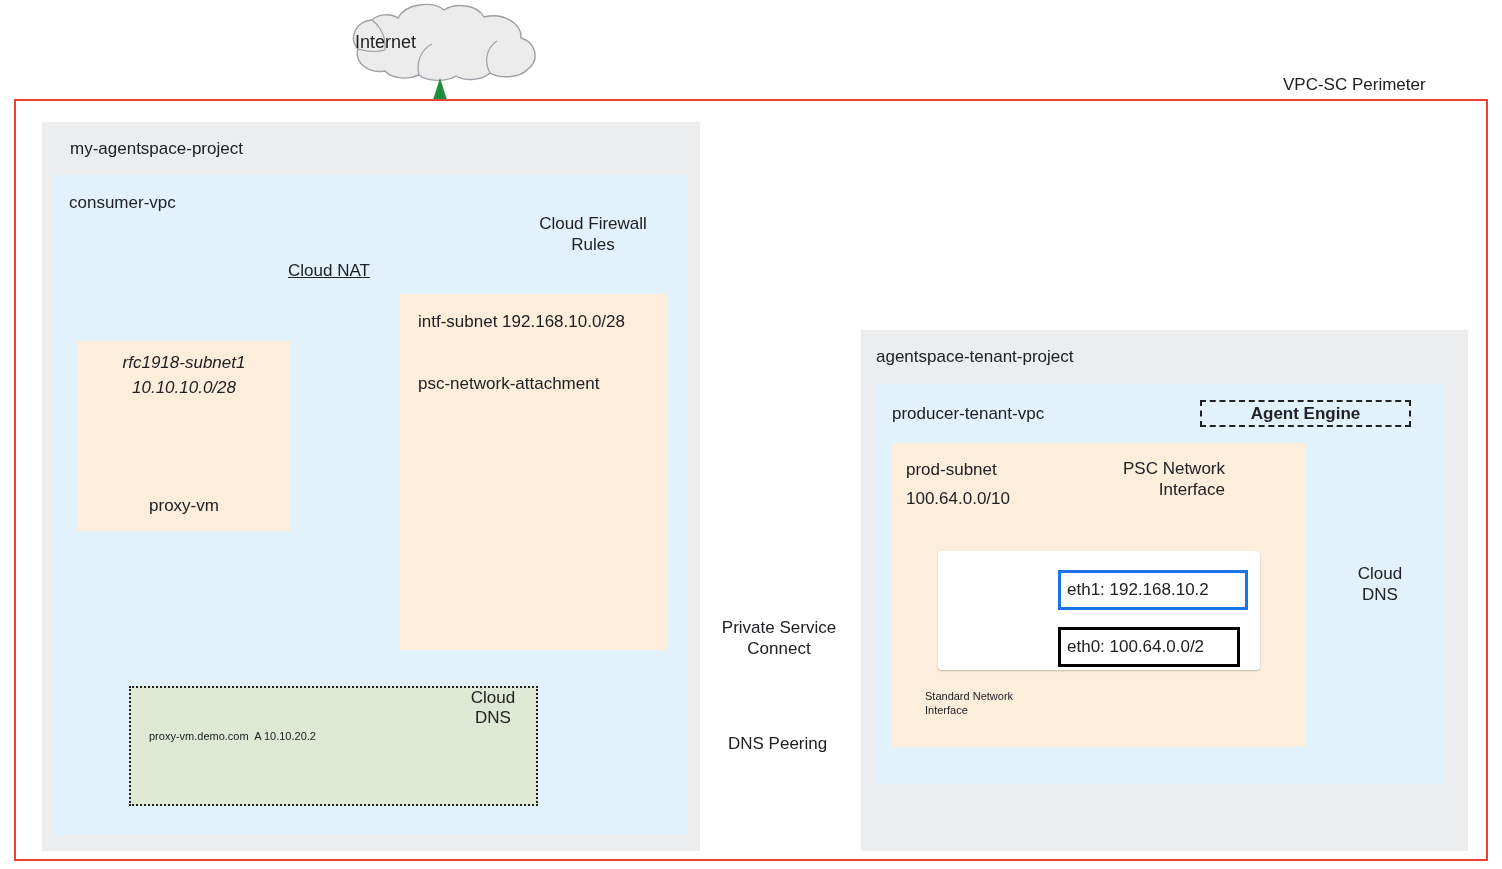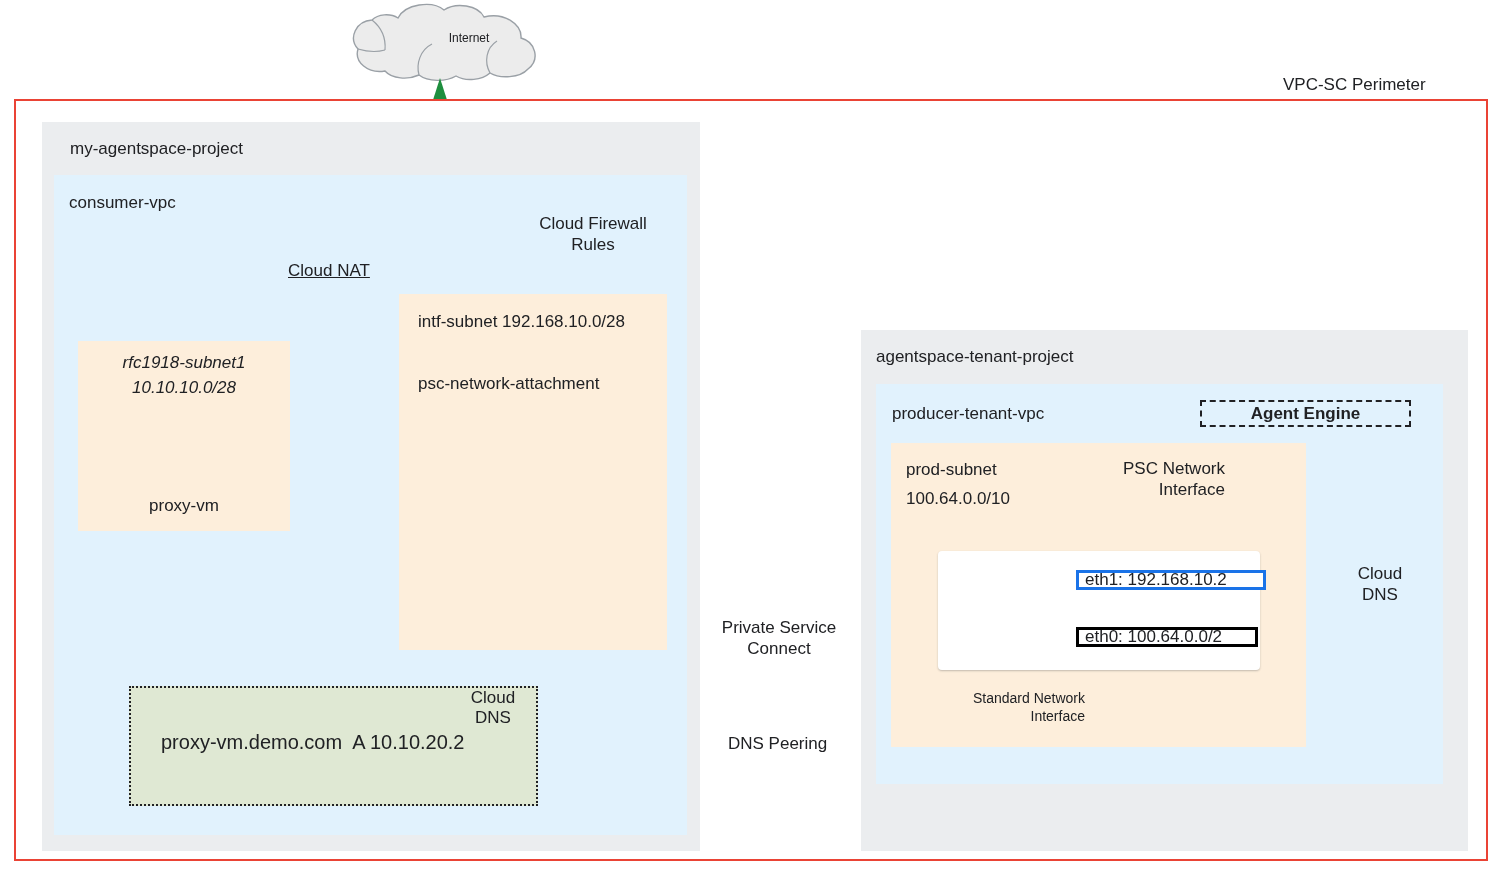--- a/index.html
+++ b/index.html
@@ -25,46 +25,46 @@
 
   #subnet-rfc1918{left:78px;top:341px;width:212px;height:190px;}
   #subnet-intf{left:399px;top:294px;width:268px;height:356px;}
   #subnet-prod{left:891px;top:443px;width:415px;height:304px;}
 
   .box-title{position:absolute;font-size:17px;}
 
   
   #dns-zone{left:129px;top:686px;width:409px;height:120px;
             background:#dfe8d3;border:2px dotted #202124;box-sizing:border-box;}
-  #dns-zone-text{left:149px;top:730px;font-size:20px;margin-left:12px;}
+  #dns-zone-text{left:149px;top:730px;font-size:11px;}
   #dns-zone-icon-label{left:463px;top:688px;width:60px;text-align:center;font-size:17px;line-height:1.2;}
 
   
   #agent-engine{left:1200px;top:400px;width:211px;height:27px;
                 border:2px dashed #202124;box-sizing:border-box;
                 display:flex;align-items:center;justify-content:center;
                 font-size:17px;background:transparent;font-weight:bold;}
 
   
   #vm-card{left:938px;top:551px;width:322px;height:119px;background:#ffffff;
            border-radius:4px;box-shadow:0 1px 2px rgba(60,64,67,.3);}
-  .nic{position:absolute;height:20px;box-sizing:border-box;display:flex;align-items:center;
-       padding-left:6px;font-size:17px;background:#ffffff;margin-left:18px;}
+  .nic{position:absolute;height:40px;box-sizing:border-box;display:flex;align-items:center;
+       padding-left:6px;font-size:17px;background:#ffffff;}
   #nic-eth1{left:1058px;top:570px;width:190px;border:3px solid #1a73e8;}
   #nic-eth0{left:1058px;top:627px;width:182px;border:3px solid #000000;}
 
   
   #cloud-nat-label{left:288px;top:260px;width:102px;text-align:left;font-size:17px;text-decoration:underline;}
   #firewall-label{left:523px;top:213px;width:140px;font-size:17px;line-height:1.25;}
   #psc-label{left:700px;top:617px;width:158px;text-align:center;font-size:17px;line-height:1.25;}
   #dns-peering-label{left:728px;top:733px;font-size:17px;}
   #cloud-dns-right-label{left:1345px;top:563px;width:70px;text-align:center;font-size:17px;line-height:1.25;}
   #psc-nic-label{left:1085px;top:458px;width:140px;text-align:right;font-size:17px;line-height:1.25;}
-  #std-nic-label{left:925px;top:690px;width:160px;text-align:right;font-size:14px;line-height:1.25;}
-  #internet-label{left:355px;top:31px;width:180px;text-align:center;font-size:12px;margin-left:24px;}
+  #std-nic-label{left:925px;top:690px;width:160px;text-align:left;font-size:11px;line-height:1.25;}
+  #internet-label{left:355px;top:31px;width:180px;text-align:left;font-size:18px;}
   #proxy-vm-label{left:78px;top:495px;width:212px;text-align:center;font-size:17px;}
   #rfc-title{left:78px;top:351px;width:212px;text-align:center;font-size:17px;line-height:1.45;font-style:italic;}
 </style>
 </head>
 <body>
 
 <svg class="abs" width="1502" height="869" style="left:0;top:0;pointer-events:none">
 
   <g>
     <path d="M398 18 C405 4 432 0 444 10 C456 2 478 5 484 17 C504 12 522 24 521 38

